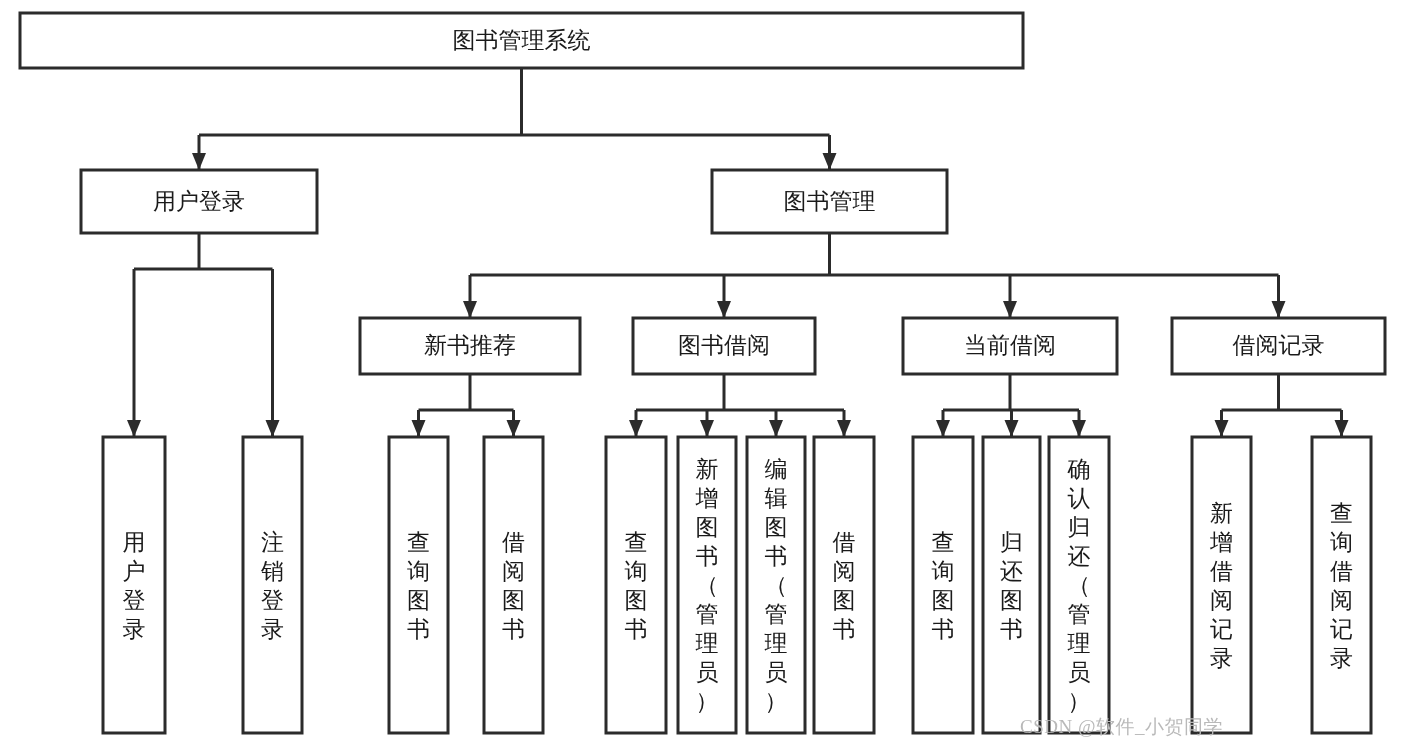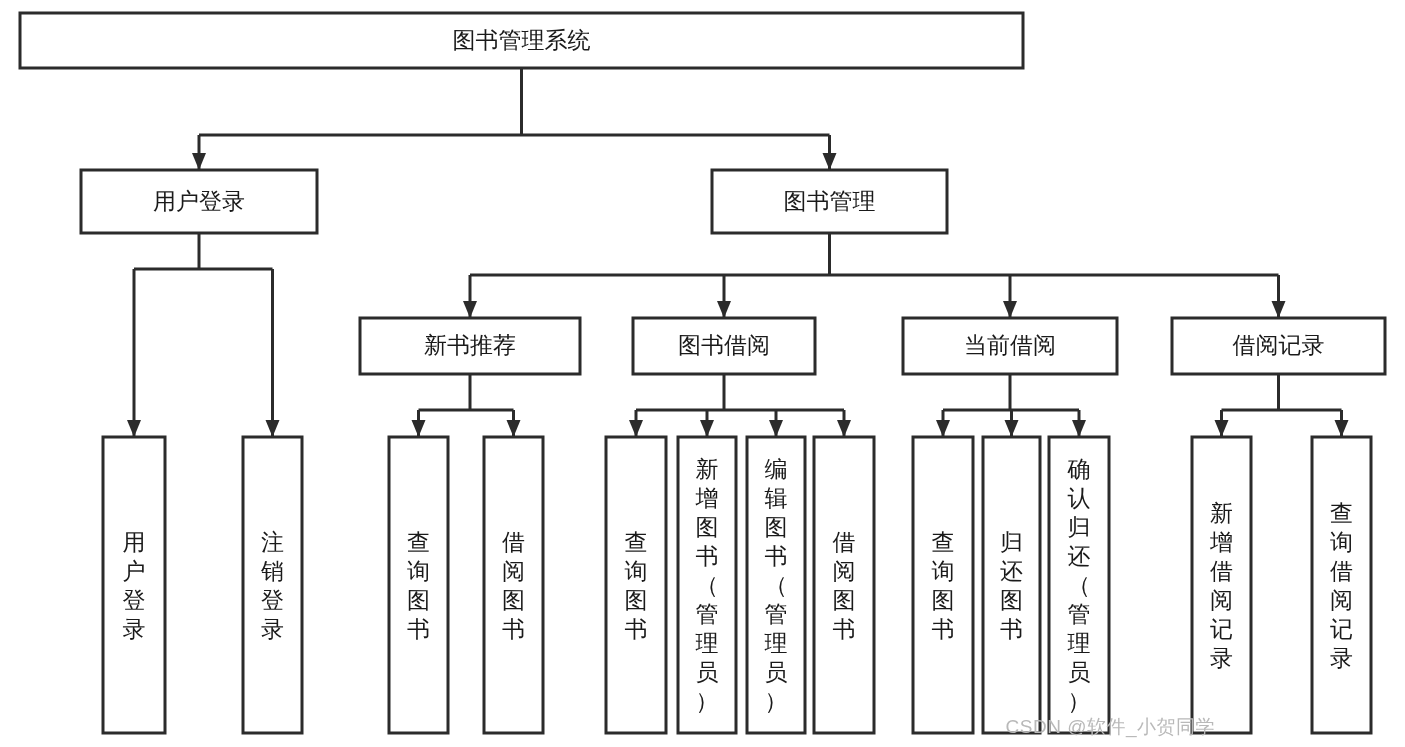--- a/index.html
+++ b/index.html
@@ -12,20 +12,21 @@
     width: 1405px;
     height: 747px;
     font-family: "Liberation Sans", "DejaVu Sans", sans-serif;
     overflow: hidden;
     position: relative;
   }
   #diagram-root {
     position: relative;
     width: 1225px;
     height: 747px;
+    padding-left: 8px;
   }
   svg.diagram-canvas {
     position: absolute;
     top: 0;
     left: 0;
     width: 1405px;
     height: 747px;
   }
   .node-rect {
     fill: #ffffff;
@@ -52,21 +53,21 @@
   .node-label-v {
     font-family: "Liberation Sans", "DejaVu Sans", sans-serif;
     font-size: 23px;
     fill: #1a1a1a;
     text-anchor: middle;
   }
   .watermark-text {
     position: absolute;
     right: 10px;
     bottom: 7px;
-    font-family: Liberation Sans, sans-serif;
+    font-family: Liberation Serif, serif;
     font-size: 19px;
     color: #b9b9b9;
     white-space: nowrap;
     letter-spacing: 0.5px;
     pointer-events: none;
   }
 </style>
 </head>
 <body>
 

